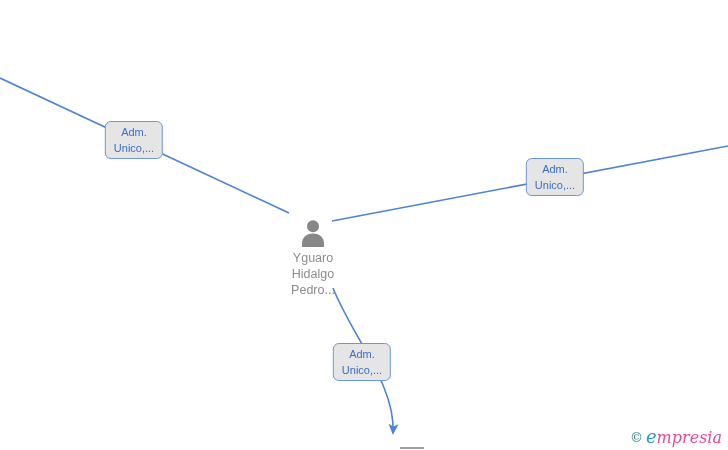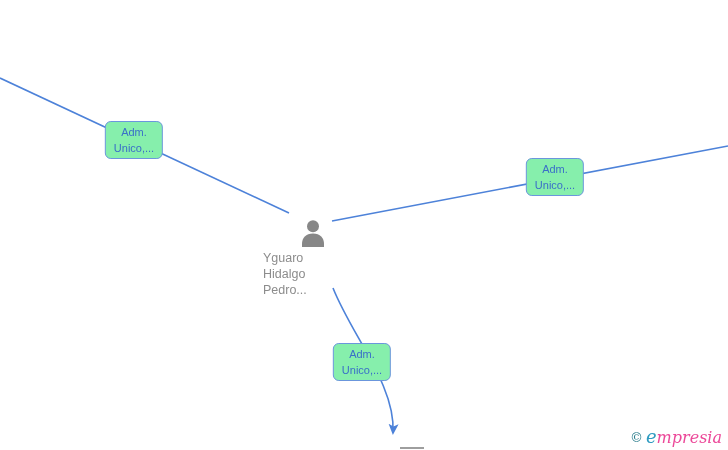--- a/index.html
+++ b/index.html
@@ -22,40 +22,40 @@
     width: 728px;
     height: 450px;
     pointer-events: none;
   }
   .node {
     position: absolute;
     left: 313px;
     top: 219px;
     transform: translateX(-50%);
     width: 100px;
-    text-align: left;
+    text-align: center;
     cursor: pointer;
   }
   .node-icon {
     display: block;
     margin: 0 auto;
     width: 28px;
     height: 28px;
   }
   .node-name {
     margin-top: 3px;
     font-size: 12.5px;
     line-height: 16px;
     color: #8c8c8c;
     white-space: pre-line;
   }
   .edge-label {
     position: absolute;
     transform: translate(-50%, -50%);
-    background: #86efac;
+    background: #e5e5e5;
     border: 1.5px solid #6b96dc;
     border-radius: 6px;
     padding: 2px 8px;
     text-align: center;
     font-size: 11px;
     line-height: 16px;
     color: #3a6fc8;
     cursor: pointer;
     white-space: nowrap;
   }

